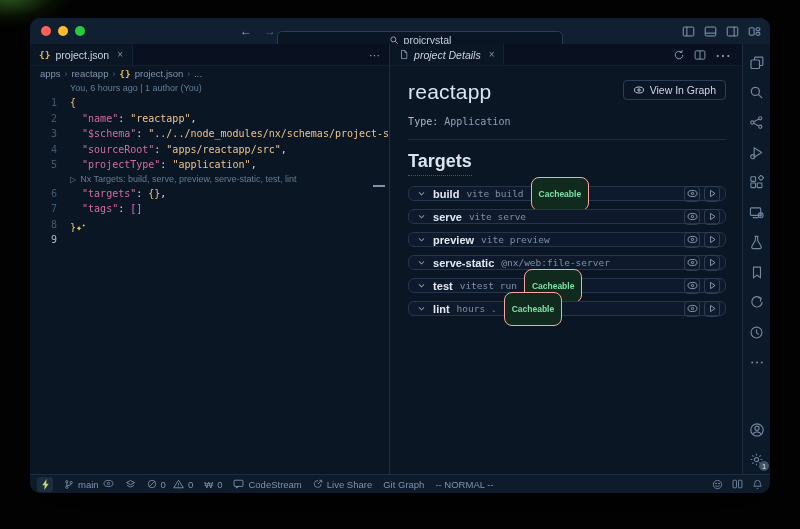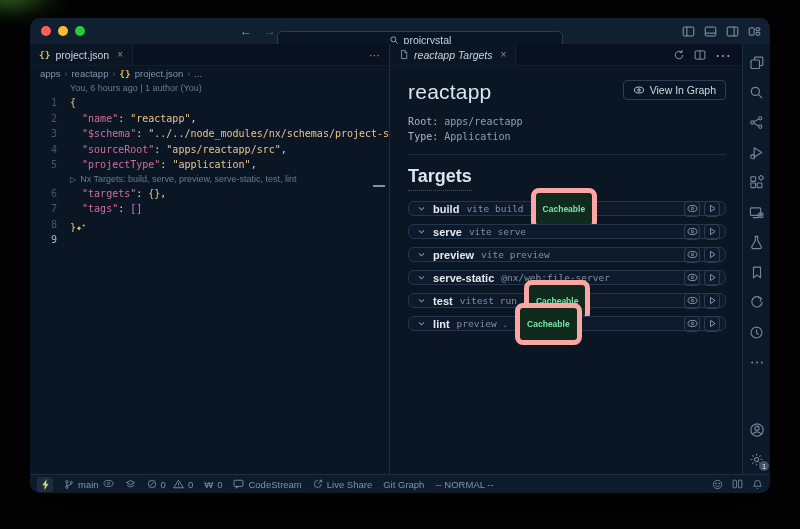--- a/index.html
+++ b/index.html
@@ -79,21 +79,21 @@
     font-family:"DejaVu Sans Mono",monospace;font-size:10px;color:#8aa0b8;line-height:15px;}
   .meta-block .lbl{color:#a7b7c9;}
   .targets-heading{margin-top:11px;color:#dbe4ee;font-size:18px;font-weight:bold;width:max-content;
     padding-bottom:3px;border-bottom:1px dotted #44576e;}
   .targets-list{margin-top:10px;display:flex;flex-direction:column;gap:8px;}
   .target-row{height:15px;border:1px solid #24364d;background:#0e1a2b;border-radius:6px;
     display:flex;align-items:center;padding:0 5px 0 8px;gap:7px;}
   .target-chevron{color:#7d91a9;display:flex;align-items:center;}
   .target-name{color:#e2e9f1;font-size:11px;font-weight:bold;}
   .target-cmd{color:#7d8fa8;font-size:9.5px;font-family:"DejaVu Sans Mono",monospace;}
-  .badge{border:5px solid #fca5a5;background:#102b1e;color:#7ee2a8;font-size:8.5px;
+  .badge{border:1px solid #fca5a5;background:#102b1e;color:#7ee2a8;font-size:8.5px;
     padding:11px 7px;border-radius:8px;font-weight:bold;}
   .row-actions{margin-left:auto;display:flex;gap:4px;}
   .mini-btn{width:16px;height:16px;border:1px solid #2c3e55;border-radius:4px;display:flex;
     align-items:center;justify-content:center;color:#9fb2c8;background:transparent;cursor:pointer;}
 
   
   .statusbar{flex:0 0 19px;background:#0d1b2b;border-top:1px solid #1c2d42;display:flex;align-items:center;
     padding:0 7px;gap:11px;font-size:9.5px;color:#7f93ad;}
   .sb-item{display:flex;align-items:flex-start;gap:4px;white-space:nowrap;}
   .sb-tile{background:#1d2d3f;border-radius:3px;width:16px;height:15px;display:flex;align-items:center;justify-content:center;}
@@ -196,21 +196,21 @@
 
     <div class="panel-col">
       <div class="tabbar">
         <div class="tab">
           <span>
               <svg width="10" height="11" viewBox="0 0 16 16" fill="none" stroke="#8aa0b8" stroke-width="1.3">
                 <path d="M4 1.5h5.5L12.5 5v9.5h-8.5z"></path>
                 <path d="M9.5 1.5V5H12.5"></path>
               </svg>
             </span>
-          <span class="italic">reactapp Targets</span>
+          <span class="italic">project Details</span>
           <span class="close">×</span>
         </div>
         <div class="tab-actions">
           <span>
               <svg width="12" height="12" viewBox="0 0 16 16" fill="none" stroke="currentColor" stroke-width="1.3">
                 <path d="M13 8a5 5 0 1 1-1.5-3.5M12 1.5v3h-3"></path>
               </svg>
             </span>
           <span>
               <svg width="12" height="12" viewBox="0 0 16 16" fill="none" stroke="currentColor" stroke-width="1.2">
@@ -228,21 +228,20 @@
             <span>
                 <svg width="12" height="12" viewBox="0 0 16 16" fill="none" stroke="#cdd8e4" stroke-width="1.2">
                   <ellipse cx="8" cy="8" rx="6" ry="4"></ellipse>
                   <circle cx="8" cy="8" r="1.6"></circle>
                 </svg>
               </span>
             <span>View In Graph</span>
           </button>
         </div>
         <div class="meta-block">
-          <div><span class="lbl">Root:</span> <span>apps/reactapp</span></div>
           <div><span class="lbl">Type:</span> <span>Application</span></div>
         </div>
         <div class="targets-heading">Targets</div>
         <div class="targets-list" id="targets-list">
             <div class="target-row">
               <span class="target-chevron">
                 <svg width="9" height="9" viewBox="0 0 16 16" fill="none" stroke="currentColor" stroke-width="1.8">
                   <path d="M3.5 6l4.5 4.5L12.5 6"></path>
                 </svg>
               </span>
@@ -352,21 +351,21 @@
                 </button>
               </span>
             </div>
             <div class="target-row">
               <span class="target-chevron">
                 <svg width="9" height="9" viewBox="0 0 16 16" fill="none" stroke="currentColor" stroke-width="1.8">
                   <path d="M3.5 6l4.5 4.5L12.5 6"></path>
                 </svg>
               </span>
               <span class="target-name">lint</span>
-              <span class="target-cmd">preview .</span>
+              <span class="target-cmd">hours .</span>
               <span class="badge">Cacheable</span>
               <span class="row-actions">
                 <button class="mini-btn">
                   <svg width="11" height="9" viewBox="0 0 16 12" fill="none" stroke="currentColor" stroke-width="1.2">
                     <ellipse cx="8" cy="6" rx="6.5" ry="4.5"></ellipse>
                     <circle cx="8" cy="6" r="1.7"></circle>
                   </svg>
                 </button>
                 <button class="mini-btn">
                   <svg width="9" height="9" viewBox="0 0 16 16" fill="none" stroke="currentColor" stroke-width="1.4">

